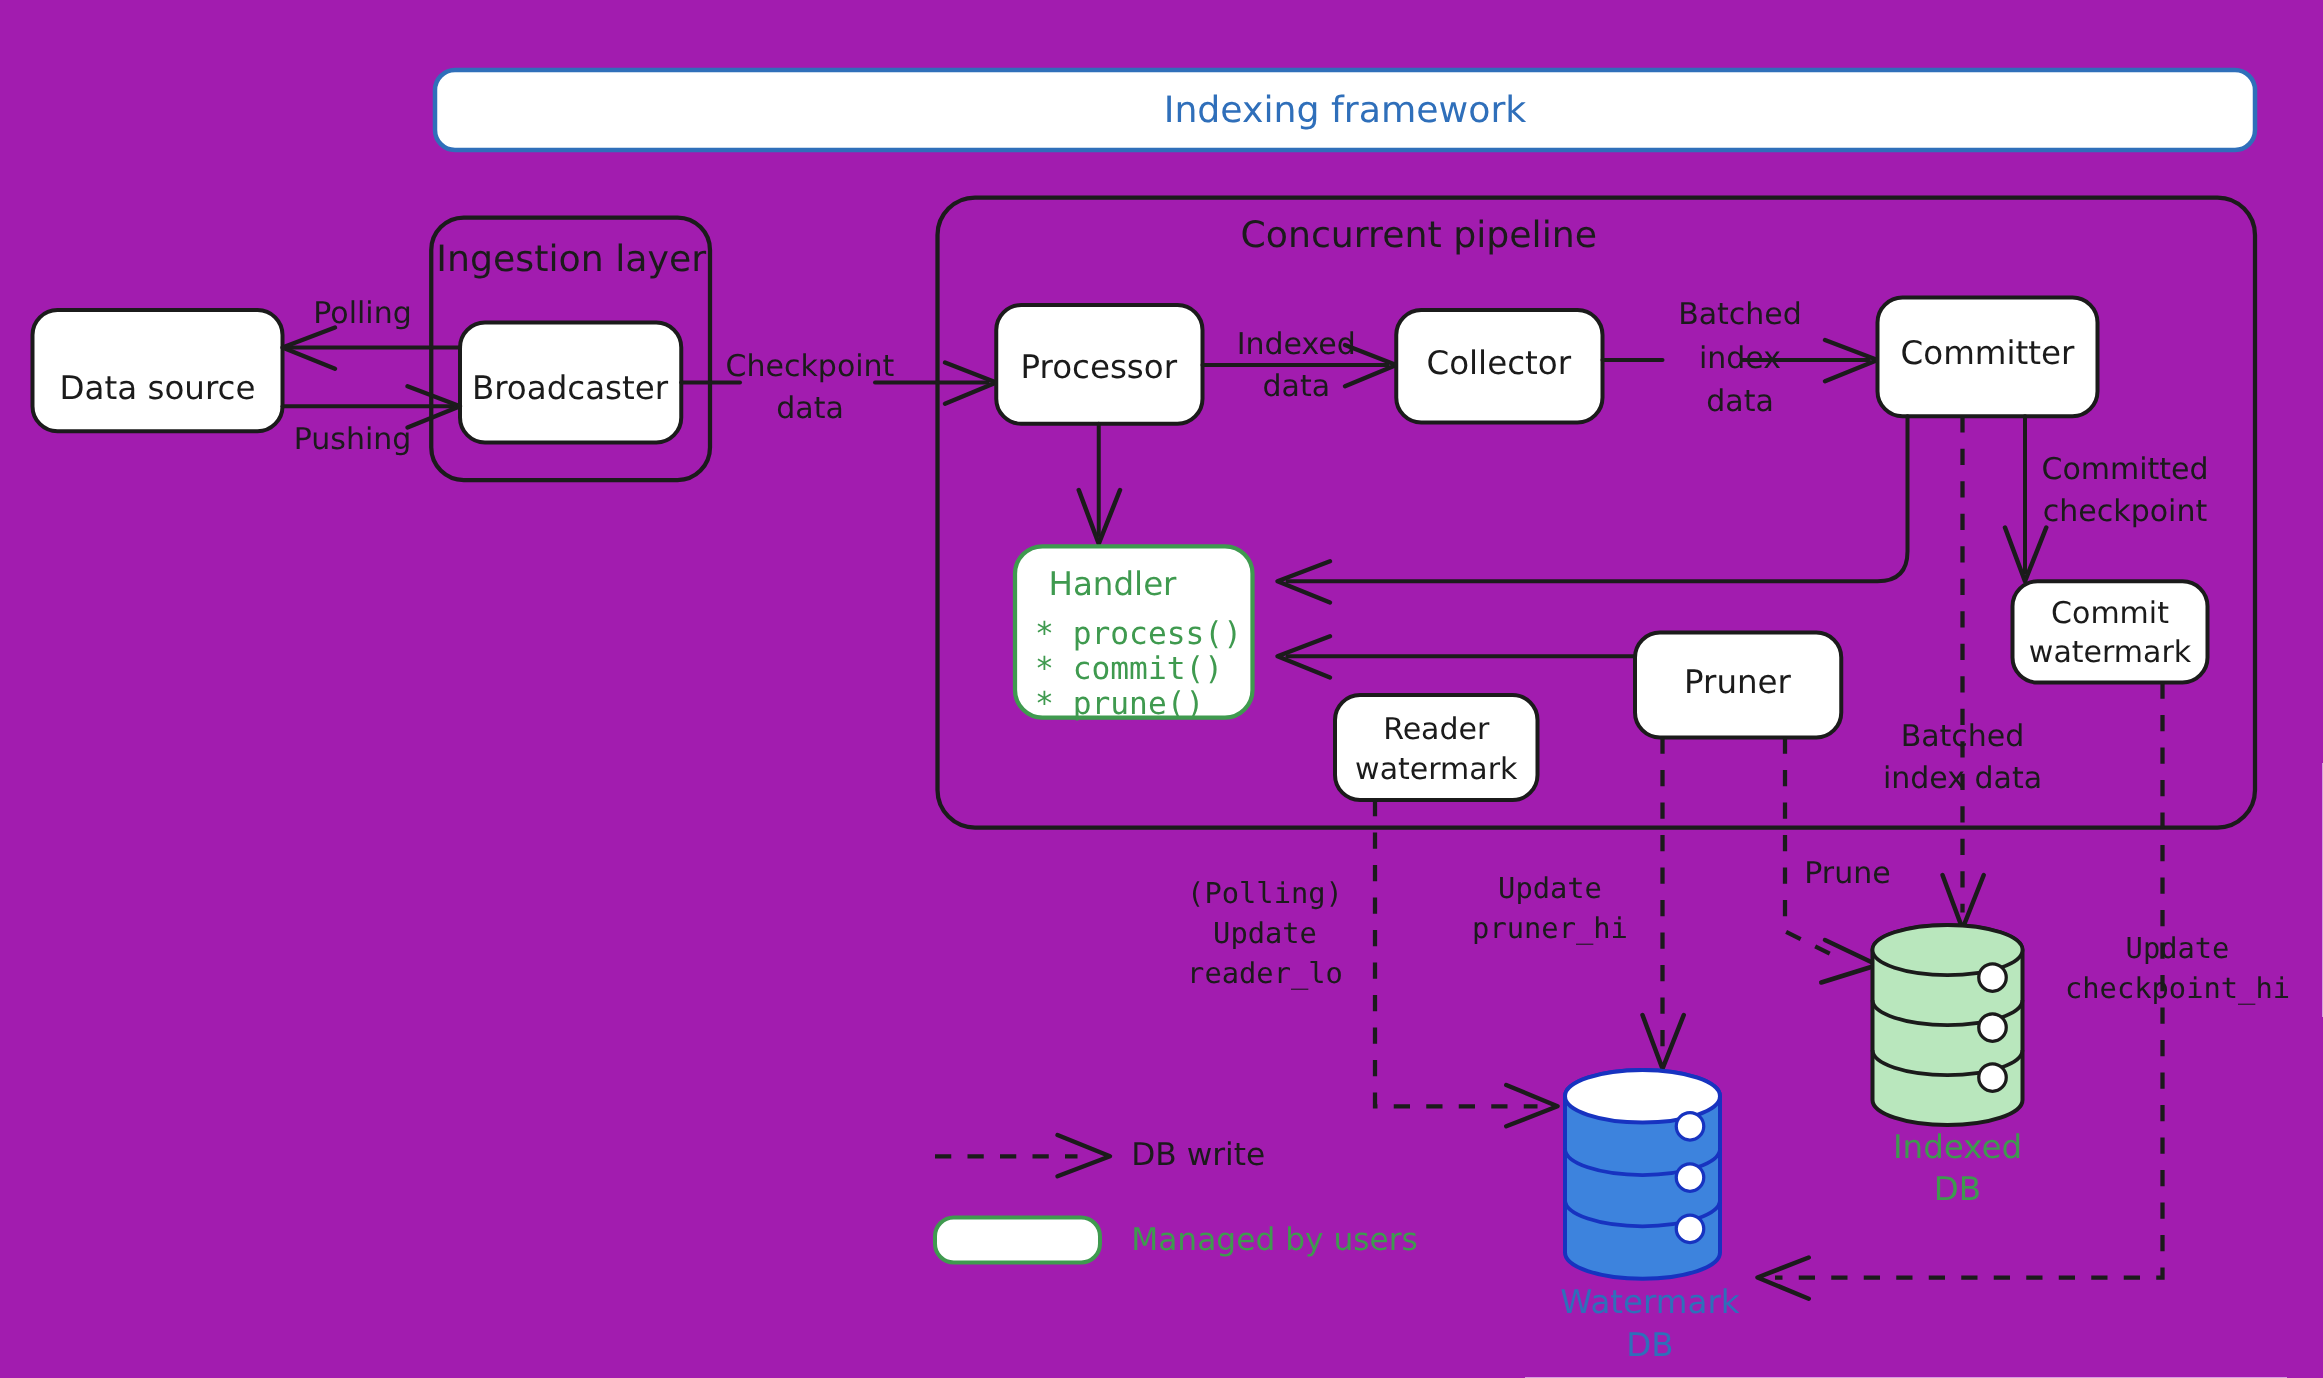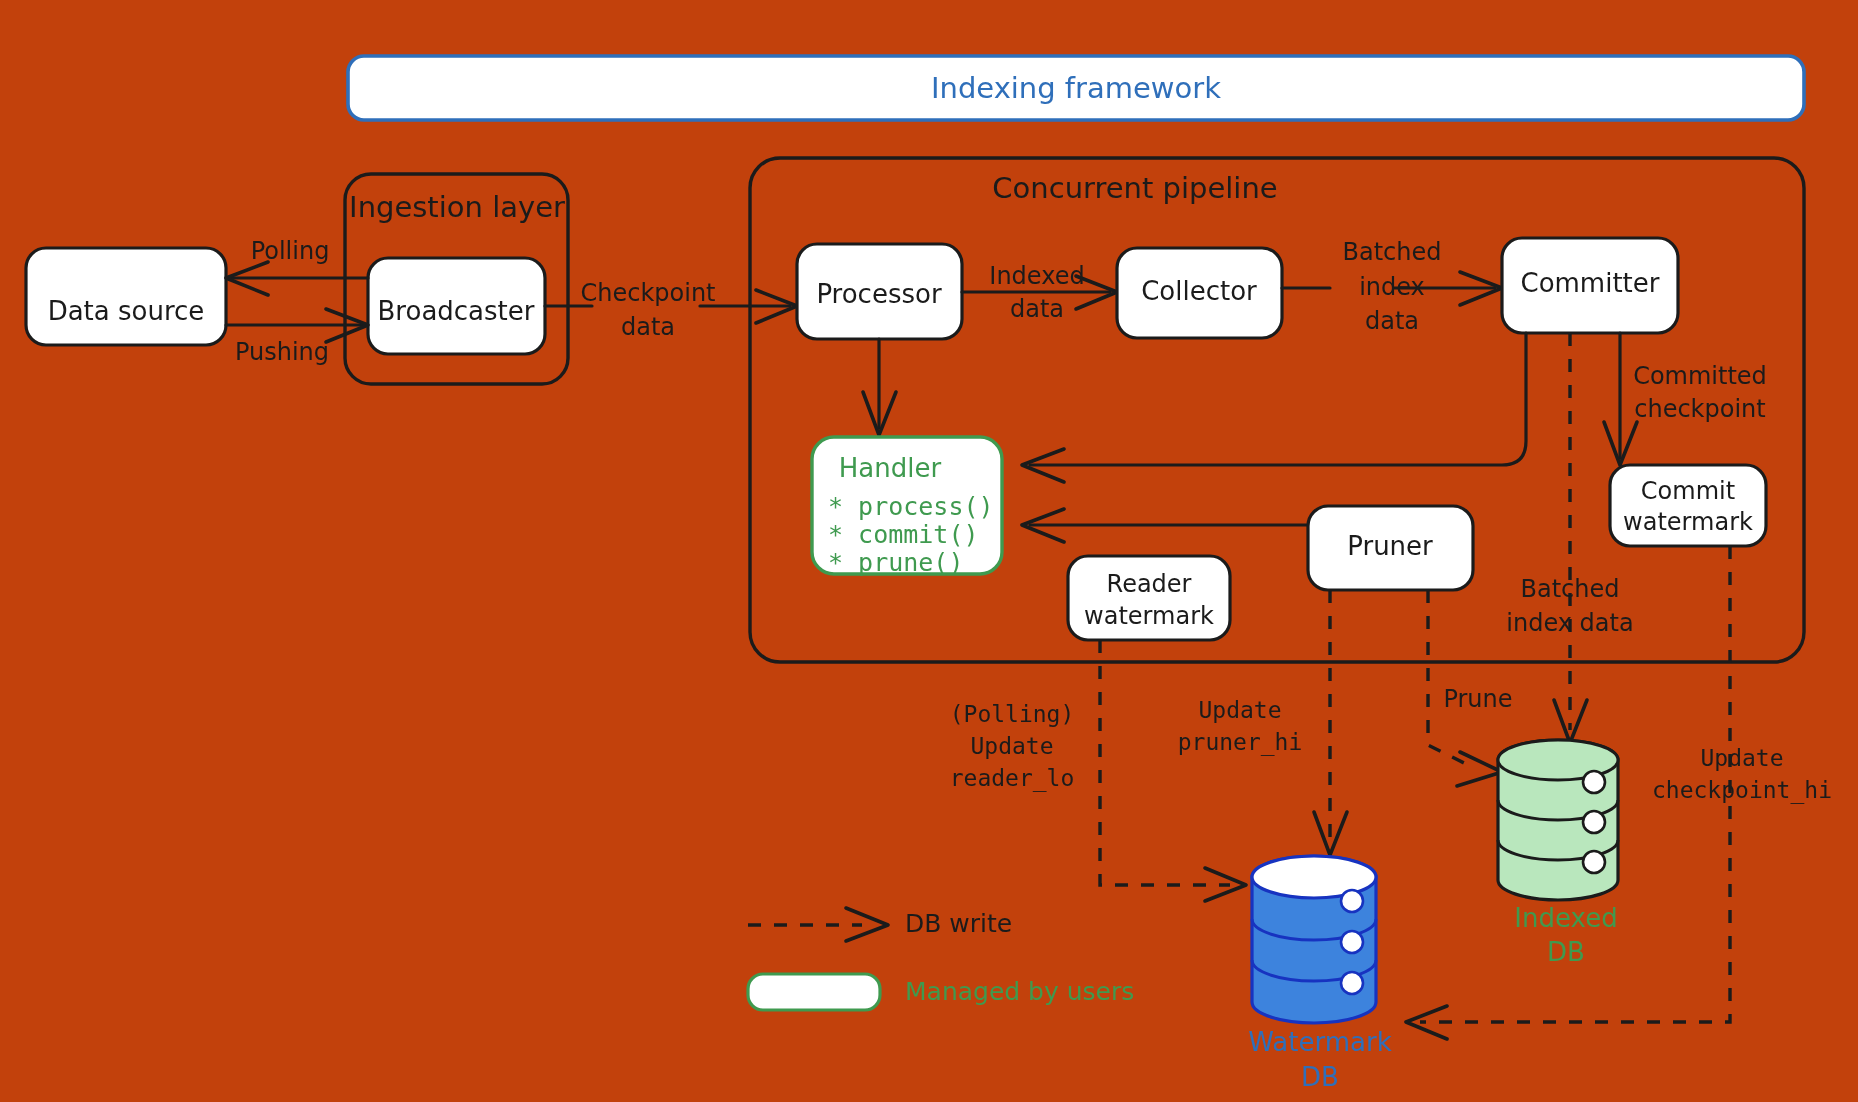--- a/index.html
+++ b/index.html
@@ -11,21 +11,21 @@
   body {
     width: 1858px;
     height: 1102px;
     overflow: hidden;
     font-family: "DejaVu Sans", sans-serif;
   }
   #diagram-root {
     position: relative;
     width: 1858px;
     height: 1102px;
-    background: #c2410c;
+    background: #a21caf;
   }
   svg#scene {
     position: absolute;
     left: 0;
     top: 0;
     width: 1858px;
     height: 1102px;
   }
   
   .node-box {

